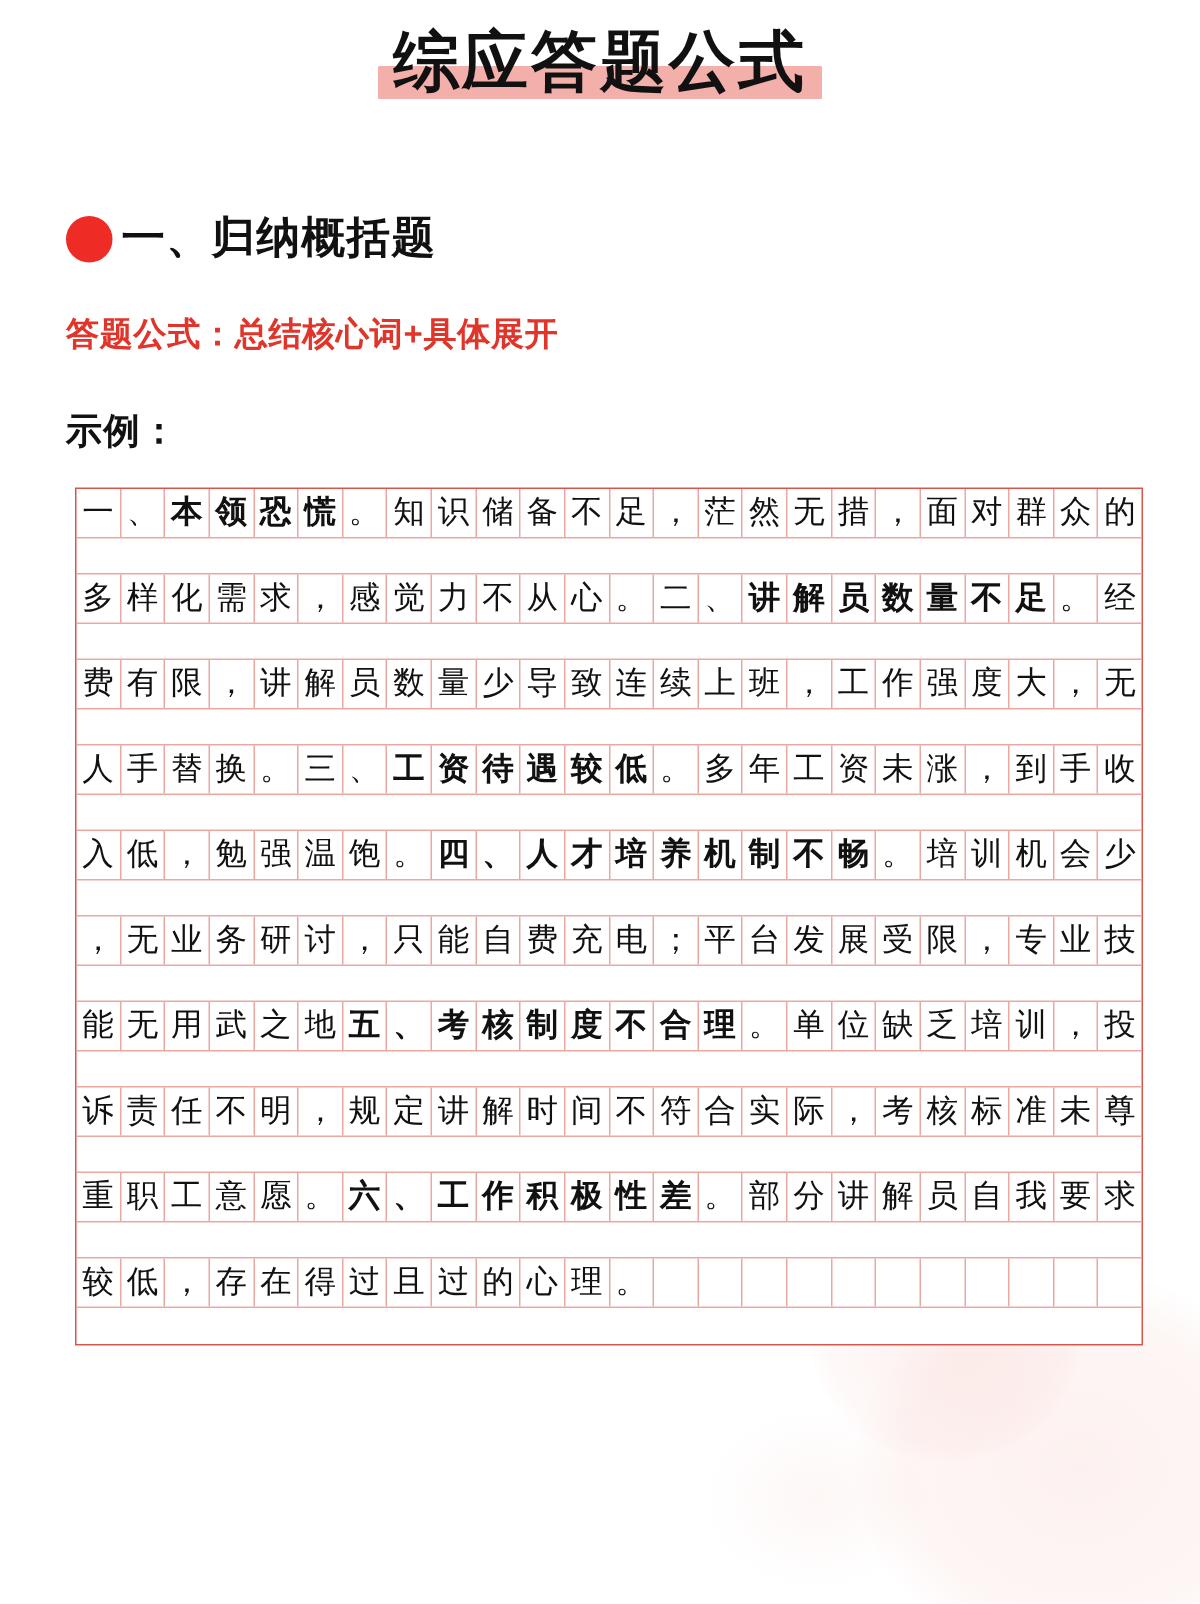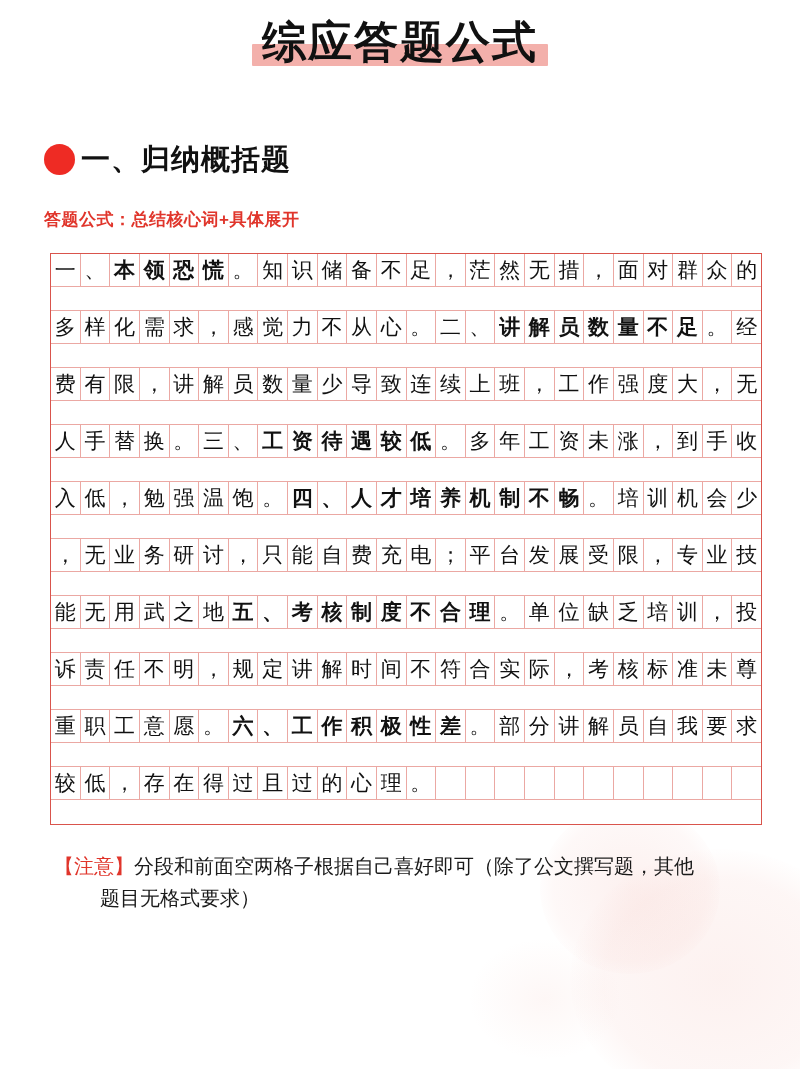--- a/index.html
+++ b/index.html
@@ -102,21 +102,21 @@
     font-weight: bold;
     letter-spacing: 1px;
     color: #111111;
     line-height: 1;
     text-align: center;
   }
 
   .formula-line {
     margin-top: 33px;
     margin-left: 4px;
-    font-size: 17px;
+    font-size: 22px;
     font-weight: bold;
     color: #e0352b;
     letter-spacing: 0.5px;
   }
 
   .example-label {
     margin-top: 33px;
     margin-left: 4px;
     font-size: 24px;
     font-weight: bold;
@@ -194,20 +194,21 @@
     </div>
   </div>
 
   <div class="section-head">
     <span class="bullet"></span>
     <span class="section-title">一、归纳概括题</span>
   </div>
 
   <div class="formula-line">答题公式：总结核心词+具体展开</div>
 
+  <div class="example-label">示例：</div>
 
   <div class="grid-wrap">
       <div class="grid-row">
         <div class="cell">一</div>
         <div class="cell">、</div>
         <div class="cell b">本</div>
         <div class="cell b">领</div>
         <div class="cell b">恐</div>
         <div class="cell b">慌</div>
         <div class="cell">。</div>
@@ -468,18 +469,14 @@
         <div class="cell"></div>
         <div class="cell"></div>
         <div class="cell"></div>
         <div class="cell"></div>
         <div class="cell"></div>
         <div class="cell"></div>
       </div>
       <div class="grid-row gap last"></div>
     </div>
 
-  <div class="note">
-    <span class="mark">【注意】</span><span class="body">分段和前面空两格子根据自己喜好即可（除了公文撰写题，其他</span>
-    <div class="note-l2">题目无格式要求）</div>
-  </div>
 
 </div>
 
 </body></html>

